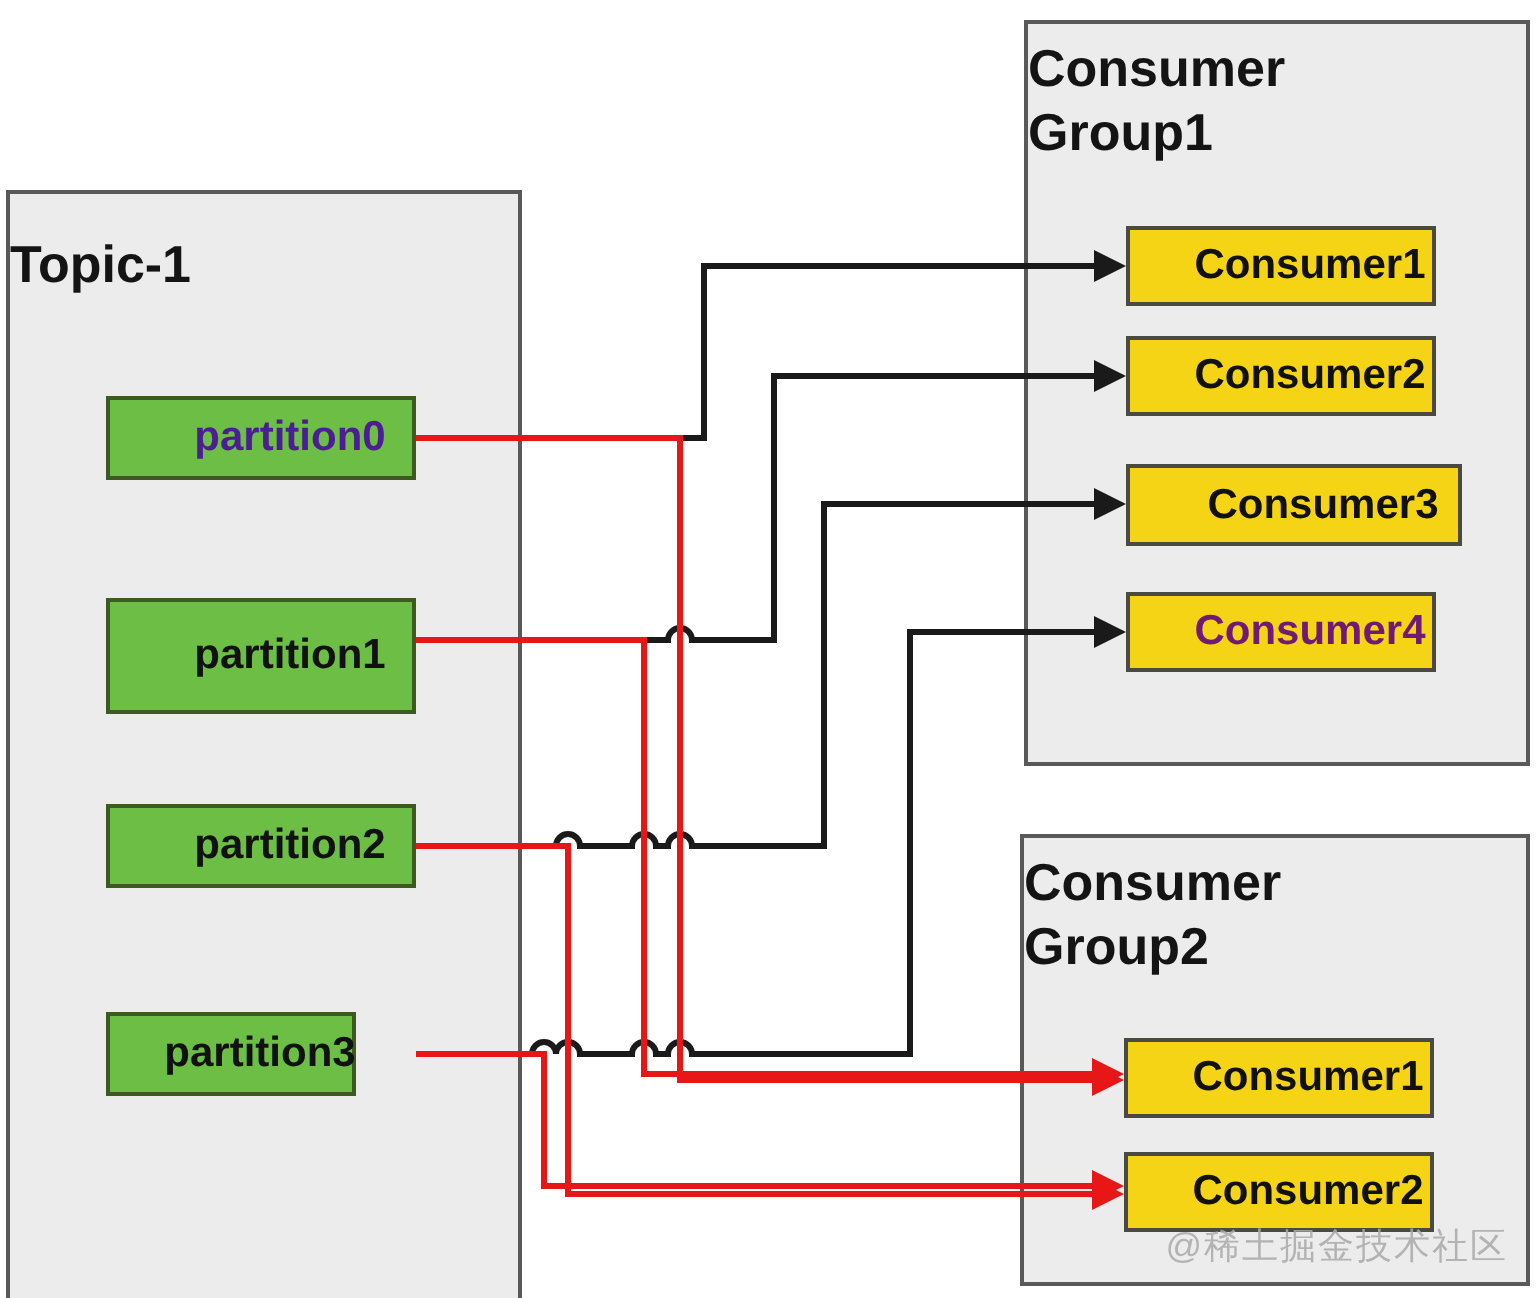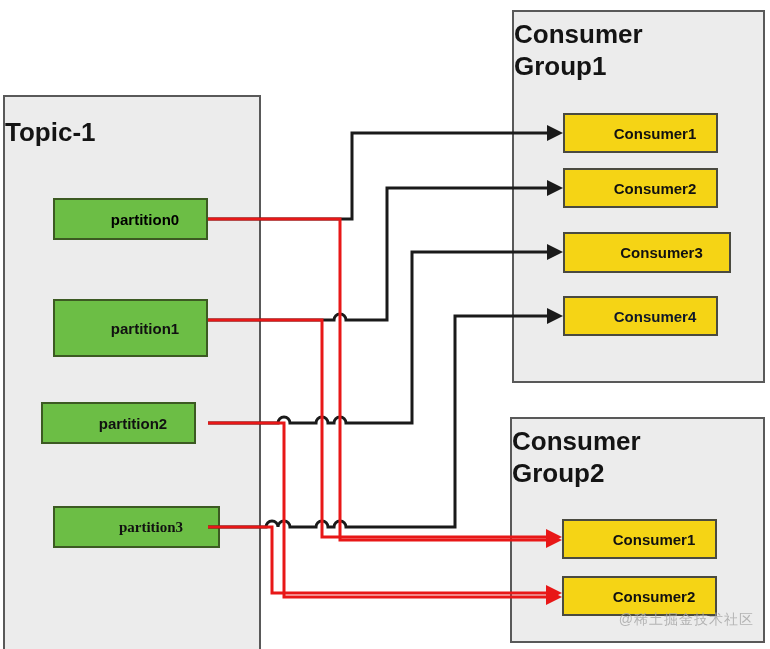--- a/index.html
+++ b/index.html
@@ -12,55 +12,55 @@
     border:2px solid #595959;background:#ececec;
   }
   .container-title{
     font-weight:bold;font-size:26px;color:#141414;text-align:left;
     white-space:pre-line;line-height:1.22;padding-top:7px;
   }
   [data-name="topic-box"] .container-title{padding-top:20px;}
   .node{
     position:absolute;box-sizing:border-box;display:flex;
     align-items:center;justify-content:center;
-    font-weight:bold;font-size:15px;color:#111111;padding-left:29px;
+    font-weight:bold;font-size:21px;color:#111111;padding-left:29px;
   }
   .node.partition{border:2px solid #3c5a22;}
   .node.consumer{border:2px solid #4a4a40;}
   #edges{position:absolute;left:0;top:0;pointer-events:none;}
   .watermark{
     position:absolute;top:611px;right:16px;
-    font-size:14px;color:#aaaaaa;opacity:.85;letter-spacing:1px;
+    font-size:18px;color:#aaaaaa;opacity:.85;letter-spacing:1px;
     white-space:nowrap;
   }
 </style>
 </head>
 <body>
 
 <div id="stage" data-name="diagram-canvas">
   <div id="boxes" data-name="boxes-layer">
       <div class="container-box" data-name="topic-box" style="left: 3px; top: 95px; width: 258px; height: 603px; background: rgb(236, 236, 236); border-color: rgb(89, 89, 89);">
         <div class="container-title" data-name="topic-title">Topic-1</div>
       </div>
       <div class="container-box" data-name="group1-box" style="left: 512px; top: 10px; width: 253px; height: 373px; background: rgb(236, 236, 236); border-color: rgb(89, 89, 89);">
         <div class="container-title" data-name="group1-title">Consumer
 Group1</div>
       </div>
       <div class="container-box" data-name="group2-box" style="left: 510px; top: 417px; width: 255px; height: 226px; background: rgb(236, 236, 236); border-color: rgb(89, 89, 89);">
         <div class="container-title" data-name="group2-title">Consumer
 Group2</div>
       </div>
-      <div class="node partition" data-name="partition0-node" style="left: 53px; top: 198px; width: 155px; height: 42px; background: rgb(108, 190, 69); border-color: rgb(60, 90, 34); color: #000000;">partition0</div>
+      <div class="node partition" data-name="partition0-node" style="left: 53px; top: 198px; width: 155px; height: 42px; background: rgb(108, 190, 69); border-color: rgb(60, 90, 34); color: #4c1d95;">partition0</div>
       <div class="node partition" data-name="partition1-node" style="left: 53px; top: 299px; width: 155px; height: 58px; background: rgb(108, 190, 69); border-color: rgb(60, 90, 34); color: rgb(17, 17, 17);">partition1</div>
-      <div class="node partition" data-name="partition2-node" style="left: 41px; top: 402px; width: 155px; height: 42px; background: rgb(108, 190, 69); border-color: rgb(60, 90, 34); color: rgb(17, 17, 17);">partition2</div>
-      <div class="node partition" data-name="partition3-node" style="left: 53px; top: 506px; width: 167px; height: 42px; background: rgb(108, 190, 69); border-color: rgb(60, 90, 34); color: rgb(17, 17, 17); font-family: Liberation Serif, serif;">partition3</div>
+      <div class="node partition" data-name="partition2-node" style="left: 53px; top: 402px; width: 155px; height: 42px; background: rgb(108, 190, 69); border-color: rgb(60, 90, 34); color: rgb(17, 17, 17);">partition2</div>
+      <div class="node partition" data-name="partition3-node" style="left: 53px; top: 506px; width: 125px; height: 42px; background: rgb(108, 190, 69); border-color: rgb(60, 90, 34); color: rgb(17, 17, 17);">partition3</div>
       <div class="node consumer" data-name="g1-consumer1-node" style="left: 563px; top: 113px; width: 155px; height: 40px; background: rgb(245, 212, 21); border-color: rgb(74, 74, 64); color: rgb(17, 17, 17);">Consumer1</div>
       <div class="node consumer" data-name="g1-consumer2-node" style="left: 563px; top: 168px; width: 155px; height: 40px; background: rgb(245, 212, 21); border-color: rgb(74, 74, 64); color: rgb(17, 17, 17);">Consumer2</div>
       <div class="node consumer" data-name="g1-consumer3-node" style="left: 563px; top: 232px; width: 168px; height: 41px; background: rgb(245, 212, 21); border-color: rgb(74, 74, 64); color: rgb(17, 17, 17);">Consumer3</div>
-      <div class="node consumer" data-name="g1-consumer4-node" style="left: 563px; top: 296px; width: 155px; height: 40px; background: rgb(245, 212, 21); border-color: rgb(74, 74, 64); color: #0f172a;">Consumer4</div>
+      <div class="node consumer" data-name="g1-consumer4-node" style="left: 563px; top: 296px; width: 155px; height: 40px; background: rgb(245, 212, 21); border-color: rgb(74, 74, 64); color: #701a75;">Consumer4</div>
       <div class="node consumer" data-name="g2-consumer1-node" style="left: 562px; top: 519px; width: 155px; height: 40px; background: rgb(245, 212, 21); border-color: rgb(74, 74, 64); color: rgb(17, 17, 17);">Consumer1</div>
       <div class="node consumer" data-name="g2-consumer2-node" style="left: 562px; top: 576px; width: 155px; height: 40px; background: rgb(245, 212, 21); border-color: rgb(74, 74, 64); color: rgb(17, 17, 17);">Consumer2</div>
     </div>
   <svg id="edges" data-name="connections-layer" width="770" height="649" viewBox="0 0 770 649">
       <path d="M208 219 L352 219 L352 133 L550 133" fill="none" stroke="#1a1a1a" stroke-width="3" data-name="partition0-to-group1-consumer1-line"></path>
       <polygon points="563,133 547,141 547,125" fill="#1a1a1a" data-name="partition0-to-group1-consumer1-arrowhead-icon"></polygon>
       <path d="M208 320 L334 320 A6 6 0 0 1 346 320 L387 320 L387 188 L550 188" fill="none" stroke="#1a1a1a" stroke-width="3" data-name="partition1-to-group1-consumer2-line"></path>
       <polygon points="563,188 547,196 547,180" fill="#1a1a1a" data-name="partition1-to-group1-consumer2-arrowhead-icon"></polygon>
       <path d="M208 423 L278 423 A6 6 0 0 1 290 423 L316 423 A6 6 0 0 1 328 423 L334 423 A6 6 0 0 1 346 423 L412 423 L412 252 L550 252" fill="none" stroke="#1a1a1a" stroke-width="3" data-name="partition2-to-group1-consumer3-line"></path>
       <polygon points="563,252 547,260 547,244" fill="#1a1a1a" data-name="partition2-to-group1-consumer3-arrowhead-icon"></polygon>

